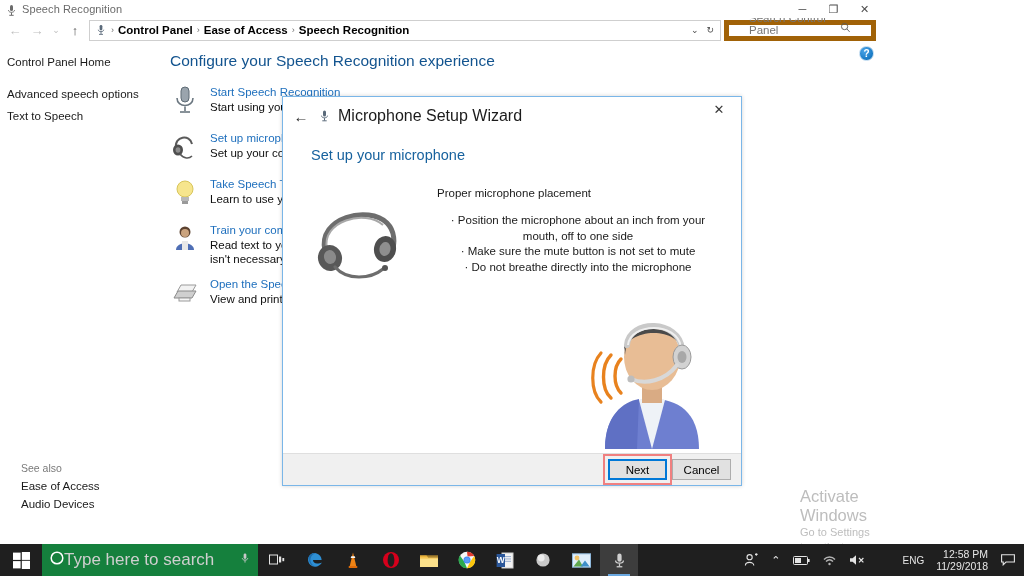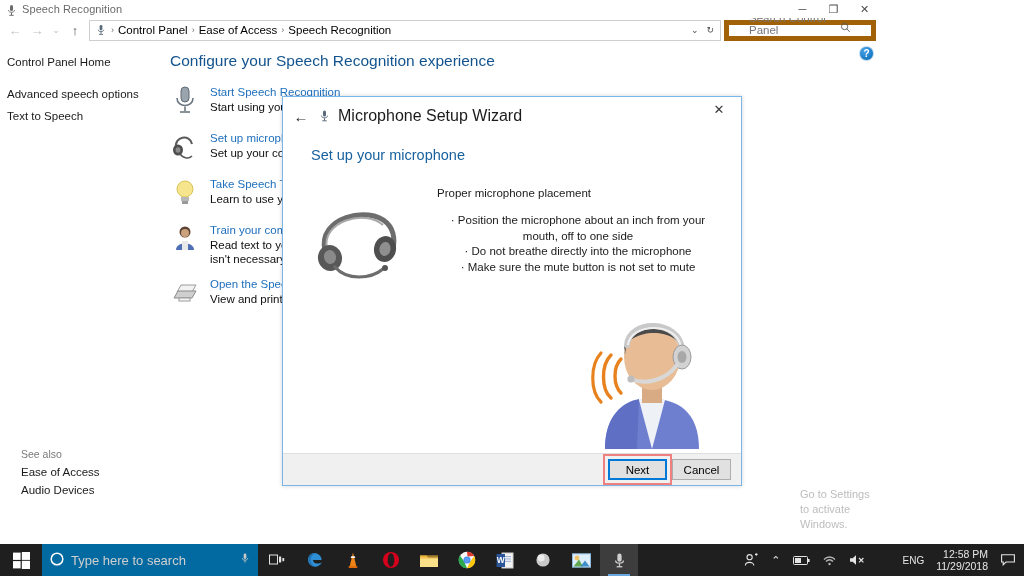--- a/index.html
+++ b/index.html
@@ -28,37 +28,37 @@
             font-size:13px; color:#c0c0c0; }
   .navbtn.enabled { color:#4a4a4a; }
   .navbtn.small { width:16px; font-size:9px; }
 
   .addrbar {
     flex:1; height:21px; border:1px solid #cfcfcf; background:#fff;
     display:flex; align-items:center; margin-left:3px; padding:0 2px;
     font-size:11.5px; color:#1a1a1a;
   }
   .crumbicon { width:14px; display:flex; justify-content:center; align-items:center; margin:0 2px; }
-  .crumb { padding:0 3px; color:#000; white-space:nowrap; }
+  .crumb { padding:0 3px; color:#000; white-space:nowrap;font-weight:bold; }
   .crumbsep { color:#6d6d6d; font-size:9px; padding:0 1px; }
   .addr-right { margin-left:auto; display:flex; align-items:center; }
   .addr-right span { color:#4a4a4a; font-size:9px; padding:0 4px; }
 
   .searchbox {
     width:152px; height:21px; border:5px solid #a16207; background:#fff; margin-left:3px;
     display:flex; align-items:flex-end; padding:0 20px; font-size:11.5px; color:#767676;
   }
   .searchbox .sicon { margin-left:auto; color:#5a5a5a; font-size:12px; }
 
   .content { position:relative; height:502px; background:#fff; }
 
   .sidebar { position:absolute; left:0; top:0; width:168px; height:502px; padding:12px 0 0 7px; }
   .side-link { font-size:11.5px; color:#1a1a1a; margin-bottom:6px; line-height:16px; cursor:default; }
   .side-gap { height:10px; }
-  .seealso { position:absolute; left:21px; bottom:42px; width:150px; }
+  .seealso { position:absolute; left:21px; bottom:28px; width:150px; }
   .seealso .hdr { font-size:10.5px; color:#7a7a7a; margin-bottom:6px; }
   .seealso .lk { font-size:11.5px; color:#1a1a1a; margin-bottom:6px; }
 
   .main { position:absolute; left:168px; top:0; right:0; height:502px; padding:10px 0 0 0; }
   .page-title { font-size:15.5px; color:#13548f; margin-left:2px; margin-bottom:14px; font-weight:400;}
 
   .task { display:flex; margin-bottom:10px; padding-left:2px; }
   .task .tico { width:32px; height:36px; flex:0 0 32px; position:relative; margin-right:8px;}
   .task .tbody { padding-top:1px; }
   .task .tlink { font-size:11.5px; color:#1e6fbd; line-height:15px; cursor:pointer; }
@@ -122,22 +122,22 @@
     display:flex; align-items:center; justify-content:center;
   }
 
   
   .taskbar {
     position:absolute; left:0; bottom:0; width:1024px; height:32px;
     background:#1f1f1f; display:flex; align-items:center;
   }
   .startbtn { width:42px; height:32px; display:flex; align-items:center; justify-content:center; }
   .tsearch {
-    width:216px; height:32px; background:#0369a1; display:flex; align-items:center;
-    padding:0 8px; color:#d6d6d6; font-size:13px; gap:7px;
+    width:216px; height:32px; background:#15803d; display:flex; align-items:center;
+    padding:0 8px; color:#d6d6d6; font-size:17px; 
   }
   .tsearch .ph { flex:1; color:#cfcfcf; }
   .tsearch .micm { color:#c9c9c9; font-size:12px; }
   .tbtn {
     width:38px; height:32px; display:flex; align-items:center; justify-content:center; position:relative;
   }
   .tbtn.active { background:#3d3d3d; }
   .tbtn .underline {
     position:absolute; bottom:0; left:8px; right:8px; height:2px; background:#6aa8e0;
   }
@@ -299,20 +299,21 @@
           </div>
           <div class="tbody">
             <div class="tlink">Open the Speech Ref</div>
             <div class="tdesc">View and print a list o</div>
           </div>
         </div>
       </div>
     </div>
 
     <div class="watermark">
+      <div class="w1">Activate Windows</div>
       <div class="w2">Go to Settings to activate Windows.</div>
     </div>
   </div>
 
   <div class="dialog">
     <div class="dlg-close">✕</div>
 
     <div class="dlg-nav">
       <div class="dlg-back">←</div>
       <span class="dlg-mic">
@@ -339,22 +340,22 @@
           <ellipse cx="76" cy="50" rx="5.5" ry="7" fill="#8f8f8f" transform="rotate(10 76 50)"></ellipse>
           <path d="M26 68 C38 82 62 80 74 70" stroke="#6d6d6d" stroke-width="3.2" fill="none" stroke-linecap="round"></path>
           <circle cx="76" cy="69" r="3" fill="#555"></circle>
         </svg>
       </div>
 
       <div class="dlg-text">
         <div class="lead">Proper microphone placement</div>
         <ul>
           <li>Position the microphone about an inch from your mouth, off to one side</li>
+          <li>Make sure the mute button is not set to mute</li>
           <li>Do not breathe directly into the microphone</li>
-          <li>Make sure the mute button is not set to mute</li>
         </ul>
       </div>
 
       <div class="person-wrap">
         <svg width="130" height="150" viewBox="0 0 130 150">
 
           <path d="M18 150 C18 112 40 100 65 100 C90 100 112 112 112 150 Z" fill="#6e7fd0"></path>
           <path d="M52 101 L65 150 L78 101 C72 98 58 98 52 101 Z" fill="#eef2f7"></path>
           <path d="M18 150 C18 116 36 103 52 100 L50 150 Z" fill="#5f70c4"></path>
 

